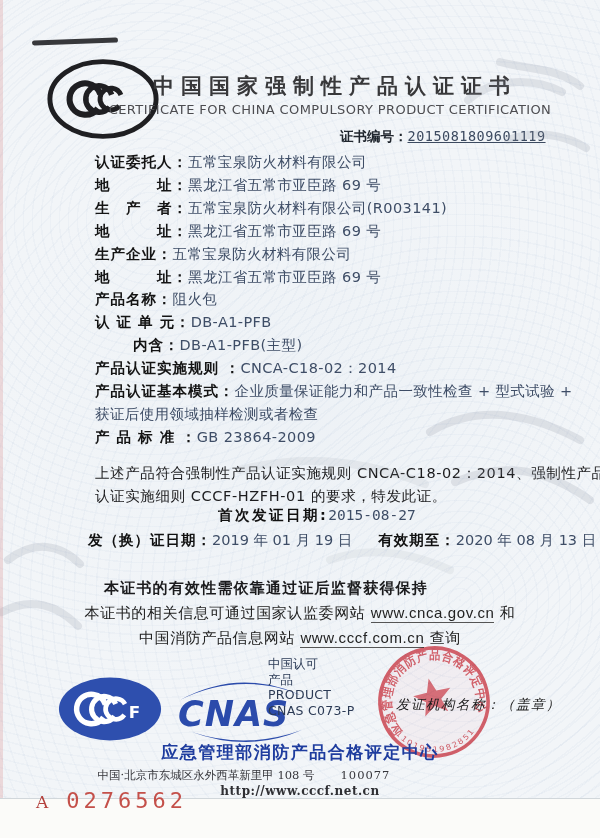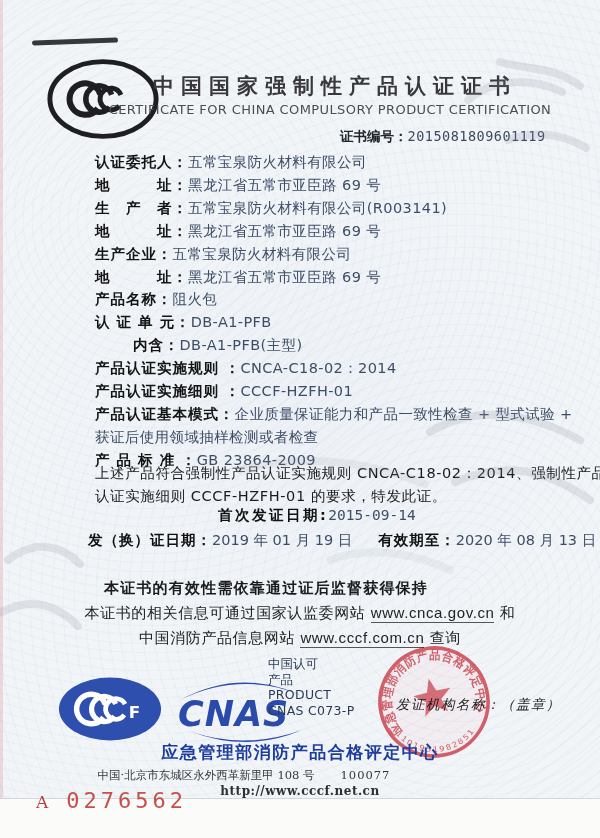--- a/index.html
+++ b/index.html
@@ -13,21 +13,21 @@
   .bottom-strip{position:absolute;left:0;top:798px;width:600px;height:40px;background:#fbfbf9;border-top:1px solid rgba(175,185,195,0.55);}
   .left-edge{position:absolute;left:0;top:0;width:3px;height:838px;background:rgba(220,150,150,0.30);}
   .streak{position:absolute;left:32px;top:39px;width:86px;height:5px;background:#16161a;border-radius:3px;transform:rotate(-2deg);opacity:.85;}
 
   
   .ccc-top{position:absolute;left:44px;top:56px;width:118px;height:86px;}
   .title-cn{position:absolute;left:110px;top:72px;width:450px;text-align:center;font-size:21px;font-weight:bold;letter-spacing:7px;color:#38383a;font-family:Liberation Mono, monospace;}
   .title-en{position:absolute;left:95px;top:102px;width:470px;text-align:center;font-size:13px;letter-spacing:.4px;color:#4c4c50;}
   .certno{position:absolute;left:340px;top:128px;font-size:13.5px;color:#2f3a4c;}
   .certno .lbl{font-weight:bold;color:#20262e;}
-  .certno .val{font-family:"DejaVu Sans Mono",monospace;letter-spacing:.5px;color:#3c4a60;}
+  .certno .val{font-family:"DejaVu Sans Mono",monospace;letter-spacing:.5px;color:#3c4a60;text-decoration:underline;}
 
   
   .fields{position:absolute;left:95px;top:151px;width:480px;}
   .frow{line-height:22.9px;font-size:14.5px;white-space:nowrap;}
   .frow .lbl{font-weight:bold;color:#141414;letter-spacing:1px;}
   .frow .val{color:#3e4d66;letter-spacing:.4px;}
   .frow.indent{padding-left:38px;}
 
   .statement{position:absolute;left:95px;top:462px;font-size:14.5px;color:#1c1c1e;line-height:22.5px;white-space:nowrap;letter-spacing:.6px;}
   .firstissue{position:absolute;left:218px;top:506px;font-size:14.5px;white-space:nowrap;}
@@ -89,33 +89,32 @@
     <div class="frow"><span class="lbl">认证委托人：</span><span class="val">五常宝泉防火材料有限公司</span></div>
     <div class="frow"><span class="lbl">地　　　址：</span><span class="val">黑龙江省五常市亚臣路 69 号</span></div>
     <div class="frow"><span class="lbl">生　产　者：</span><span class="val">五常宝泉防火材料有限公司(R003141)</span></div>
     <div class="frow"><span class="lbl">地　　　址：</span><span class="val">黑龙江省五常市亚臣路 69 号</span></div>
     <div class="frow"><span class="lbl">生产企业：</span><span class="val">五常宝泉防火材料有限公司</span></div>
     <div class="frow"><span class="lbl">地　　　址：</span><span class="val">黑龙江省五常市亚臣路 69 号</span></div>
     <div class="frow"><span class="lbl">产品名称：</span><span class="val">阻火包</span></div>
     <div class="frow"><span class="lbl">认 证 单 元：</span><span class="val">DB-A1-PFB</span></div>
     <div class="frow indent"><span class="lbl">内含：</span><span class="val">DB-A1-PFB(主型)</span></div>
     <div class="frow"><span class="lbl">产品认证实施规则 ：</span><span class="val">CNCA-C18-02：2014</span></div>
-    <div class="frow"><span class="lbl">产品认证实施细则 ：</span><span class="val">CCCF-HZFH-01</span></div>
     <div class="frow"><span class="lbl">产品认证基本模式：</span><span class="val">企业质量保证能力和产品一致性检查 + 型式试验 +</span></div>
     <div class="frow"><span class="val">获证后使用领域抽样检测或者检查</span></div>
     <div class="frow"><span class="lbl">产 品 标 准 ：</span><span class="val">GB 23864-2009</span></div>
   </div>
 
   <div class="statement">
     <div>上述产品符合强制性产品认证实施规则 CNCA-C18-02：2014、强制性产品</div>
     <div>认证实施细则 CCCF-HZFH-01 的要求，特发此证。</div>
   </div>
 
   <div class="firstissue">
-    <span class="lbl">首次发证日期:</span><span class="val">2015-09-14</span>
+    <span class="lbl">首次发证日期:</span><span class="val">2015-08-27</span>
   </div>
 
   <div class="reissue">
     <span class="lbl">发（换）证日期：</span><span class="val">2019 年 01 月 19 日</span><span class="gap"></span><span class="lbl">有效期至：</span><span class="val">2020 年 08 月 13 日</span>
   </div>
 
   <div class="notice1">本证书的有效性需依靠通过证后监督获得保持</div>
   <div class="notice2">
     <span>本证书的相关信息可通过国家认监委网站 </span><span class="url">www.cnca.gov.cn</span><span> 和</span>
   </div>

